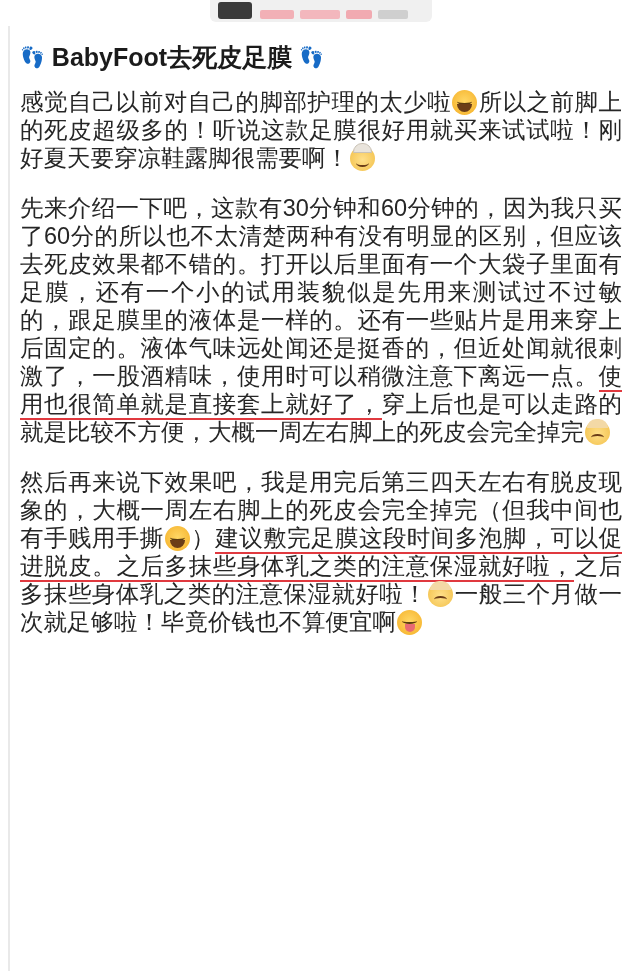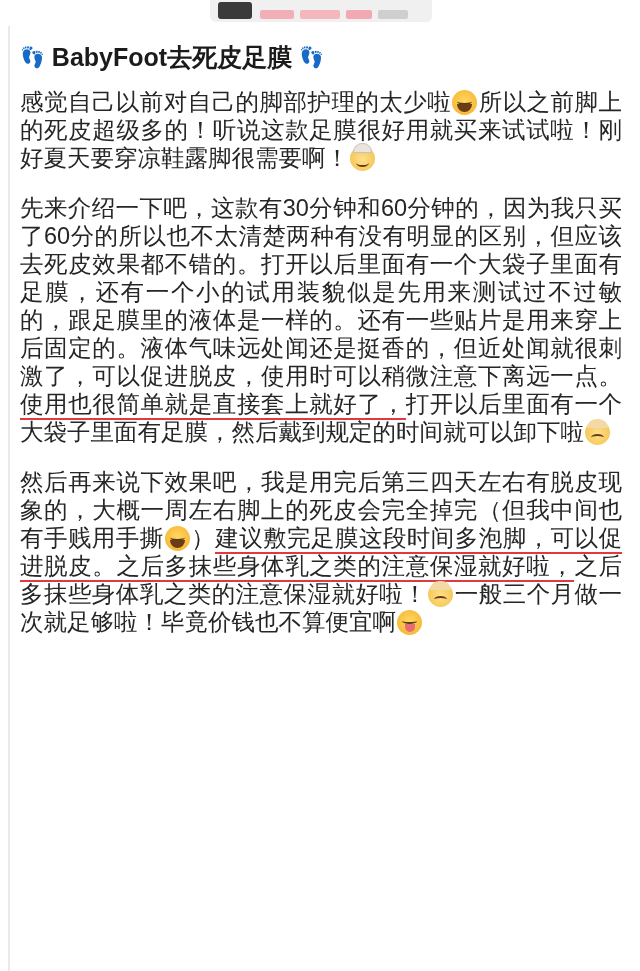--- a/index.html
+++ b/index.html
@@ -224,20 +224,20 @@
     <span class="foot-emoji">👣</span>
     <span>BabyFoot去死皮足膜</span>
     <span class="foot-emoji">👣</span>
   </div>
 
   <p class="para">
     <span>感觉自己以前对自己的脚部护理的太少啦</span><span class="emo laugh"></span><span>所以之前脚上的死皮超级多的！听说这款足膜很好用就买来试试啦！刚好夏天要穿凉鞋露脚很需要啊！</span><span class="emo party"></span>
   </p>
 
   <p class="para">
-    <span>先来介绍一下吧，这款有30分钟和60分钟的，因为我只买了60分的所以也不太清楚两种有没有明显的区别，但应该去死皮效果都不错的。打开以后里面有一个大袋子里面有足膜，还有一个小的试用装貌似是先用来测试过不过敏的，跟足膜里的液体是一样的。还有一些贴片是用来穿上后固定的。液体气味远处闻还是挺香的，但近处闻就很刺激了，可以促进脱皮，使用时可以稍微注意下离远一点。</span><span class="u">使用也很简单就是直接套上就好了，</span><span>打开以后里面有一个大袋子里面有足膜，然后戴到规定的时间就可以卸下啦</span><span class="emo shy"></span>
+    <span>先来介绍一下吧，这款有30分钟和60分钟的，因为我只买了60分的所以也不太清楚两种有没有明显的区别，但应该去死皮效果都不错的。打开以后里面有一个大袋子里面有足膜，还有一个小的试用装貌似是先用来测试过不过敏的，跟足膜里的液体是一样的。还有一些贴片是用来穿上后固定的。液体气味远处闻还是挺香的，但近处闻就很刺激了，一股酒精味，使用时可以稍微注意下离远一点。</span><span class="u">使用也很简单就是直接套上就好了，</span><span>穿上后也是可以走路的就是比较不方便，大概一周左右脚上的死皮会完全掉完</span><span class="emo shy"></span>
   </p>
 
   <p class="para">
     <span>然后再来说下效果吧，我是用完后第三四天左右有脱皮现象的，大概一周左右脚上的死皮会完全掉完（但我中间也有手贱用手撕</span><span class="emo laugh"></span><span>）</span><span class="u">建议敷完足膜这段时间多泡脚，可以促进脱皮。之后多抹些身体乳之类的注意保湿就好啦，</span><span>之后多抹些身体乳之类的注意保湿就好啦！</span><span class="emo shy"></span><span>一般三个月做一次就足够啦！毕竟价钱也不算便宜啊</span><span class="emo tongue"></span>
   </p>
 
 </div>
 
 </body></html>

